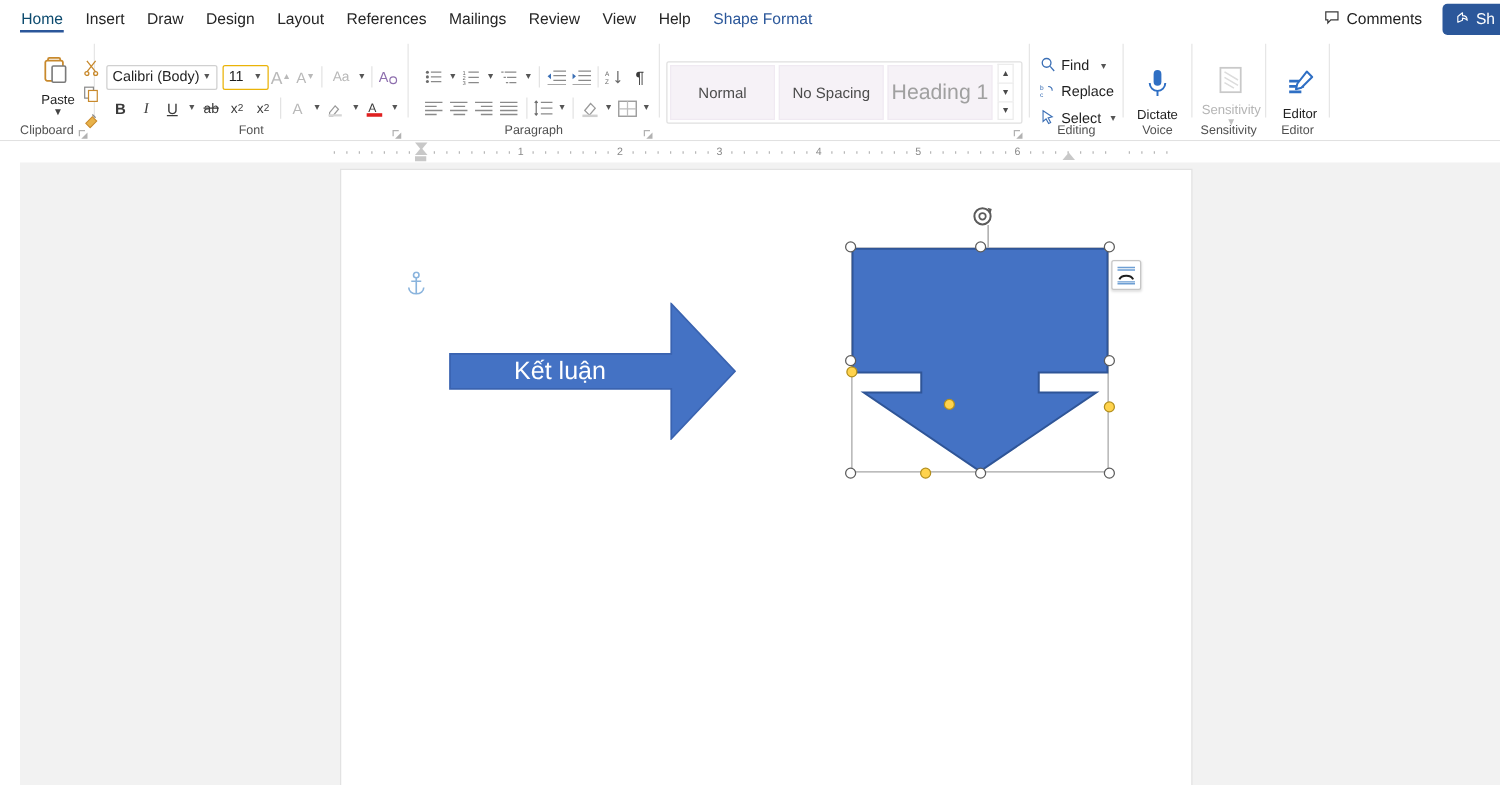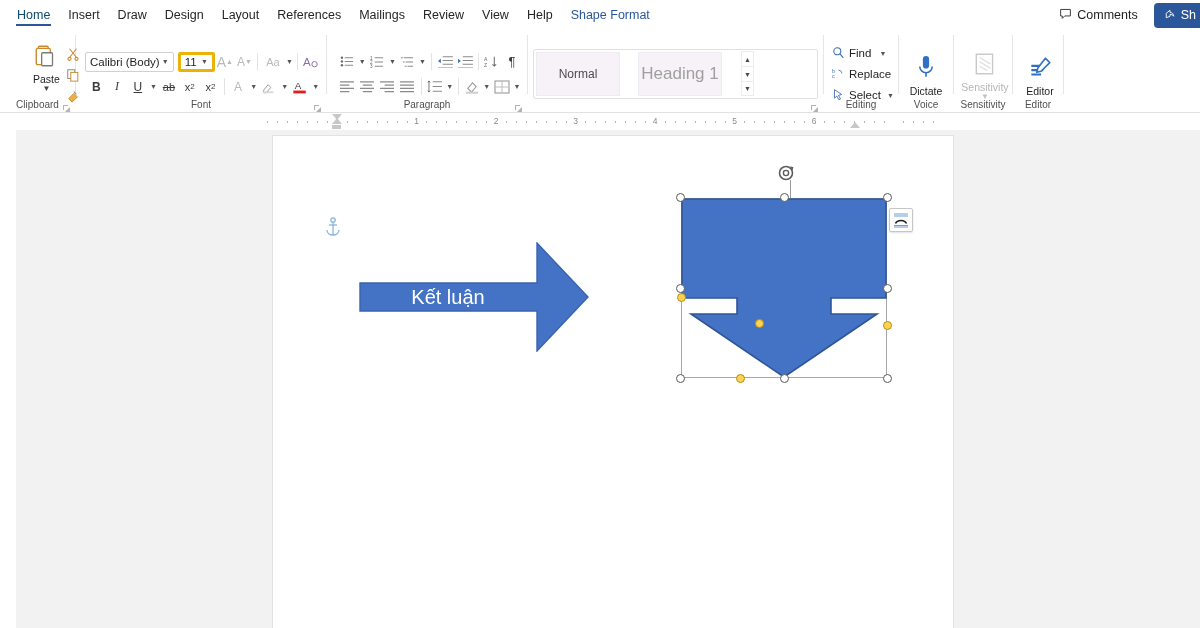--- a/index.html
+++ b/index.html
@@ -93,36 +93,36 @@
   }
   .vsep { width:1px; height:17px; background:#e3e3e3; margin:0 3px; }
 
   
   .fontname {
     width:98px; height:20px; border:1px solid #d0d0d0; border-radius:2px;
     display:flex; align-items:center; padding:0 4px; font-size:11.5px;
     color:#1f1f1f; background:#fff; justify-content:space-between; cursor:pointer;
   }
   .fontsize {
-    width:40px; height:20px; border:3px solid #eab308; border-radius:2px;
+    width:40px; height:20px; border:1px solid #eab308; border-radius:2px;
     display:flex; align-items:center; padding:0 4px; font-size:11.5px;
     color:#1f1f1f; background:#fff; justify-content:space-between; cursor:pointer;
     margin-left:4px;
   }
   .selcaret { font-size:7px; color:#555; }
 
   
   .styles-gallery {
     display:flex; align-items:center; border:1px solid #e0e0e0;
     border-radius:2px; height:50px; padding:2px; background:#fff; margin-top:2px;
   }
   .style-card {
     width:84px; height:44px; background:#f6f2f7; border:1px solid #f0eaf2;
     display:flex; align-items:center; justify-content:center;
-    margin-right:18px; cursor:pointer;
+    margin-right:3px; cursor:pointer;
   }
   .style-card span { font-size:12px; color:#4c4c4c; }
   .style-card.h1 span { font-size:17px; color:#a0a0a0; }
   .gallery-scroll { display:flex; flex-direction:column; margin-left:1px; }
   .gallery-scroll div {
     width:13px; height:15px; display:flex; align-items:center;
     justify-content:center; font-size:7px; color:#4a4a4a; cursor:pointer;
     border:1px solid #ececec; border-bottom:none;
   }
   .gallery-scroll div:last-child { border-bottom:1px solid #ececec; }
@@ -474,20 +474,23 @@
             <path d="M3 8l5-5v5z" fill="#8a8a8a"></path>
           </svg>
       </div>
     </div>
     <div class="group-sep"></div>
 
     <div class="group" style="width:295px">
       <div class="styles-gallery">
         <div class="style-card">
             <span>Normal</span>
+          </div>
+        <div class="style-card">
+            <span>No Spacing</span>
           </div>
         <div class="style-card h1">
             <span>Heading 1</span>
           </div>
         <div class="gallery-scroll">
           <div>
               <span>▲</span>
             </div>
           <div>
               <span>▼</span>

